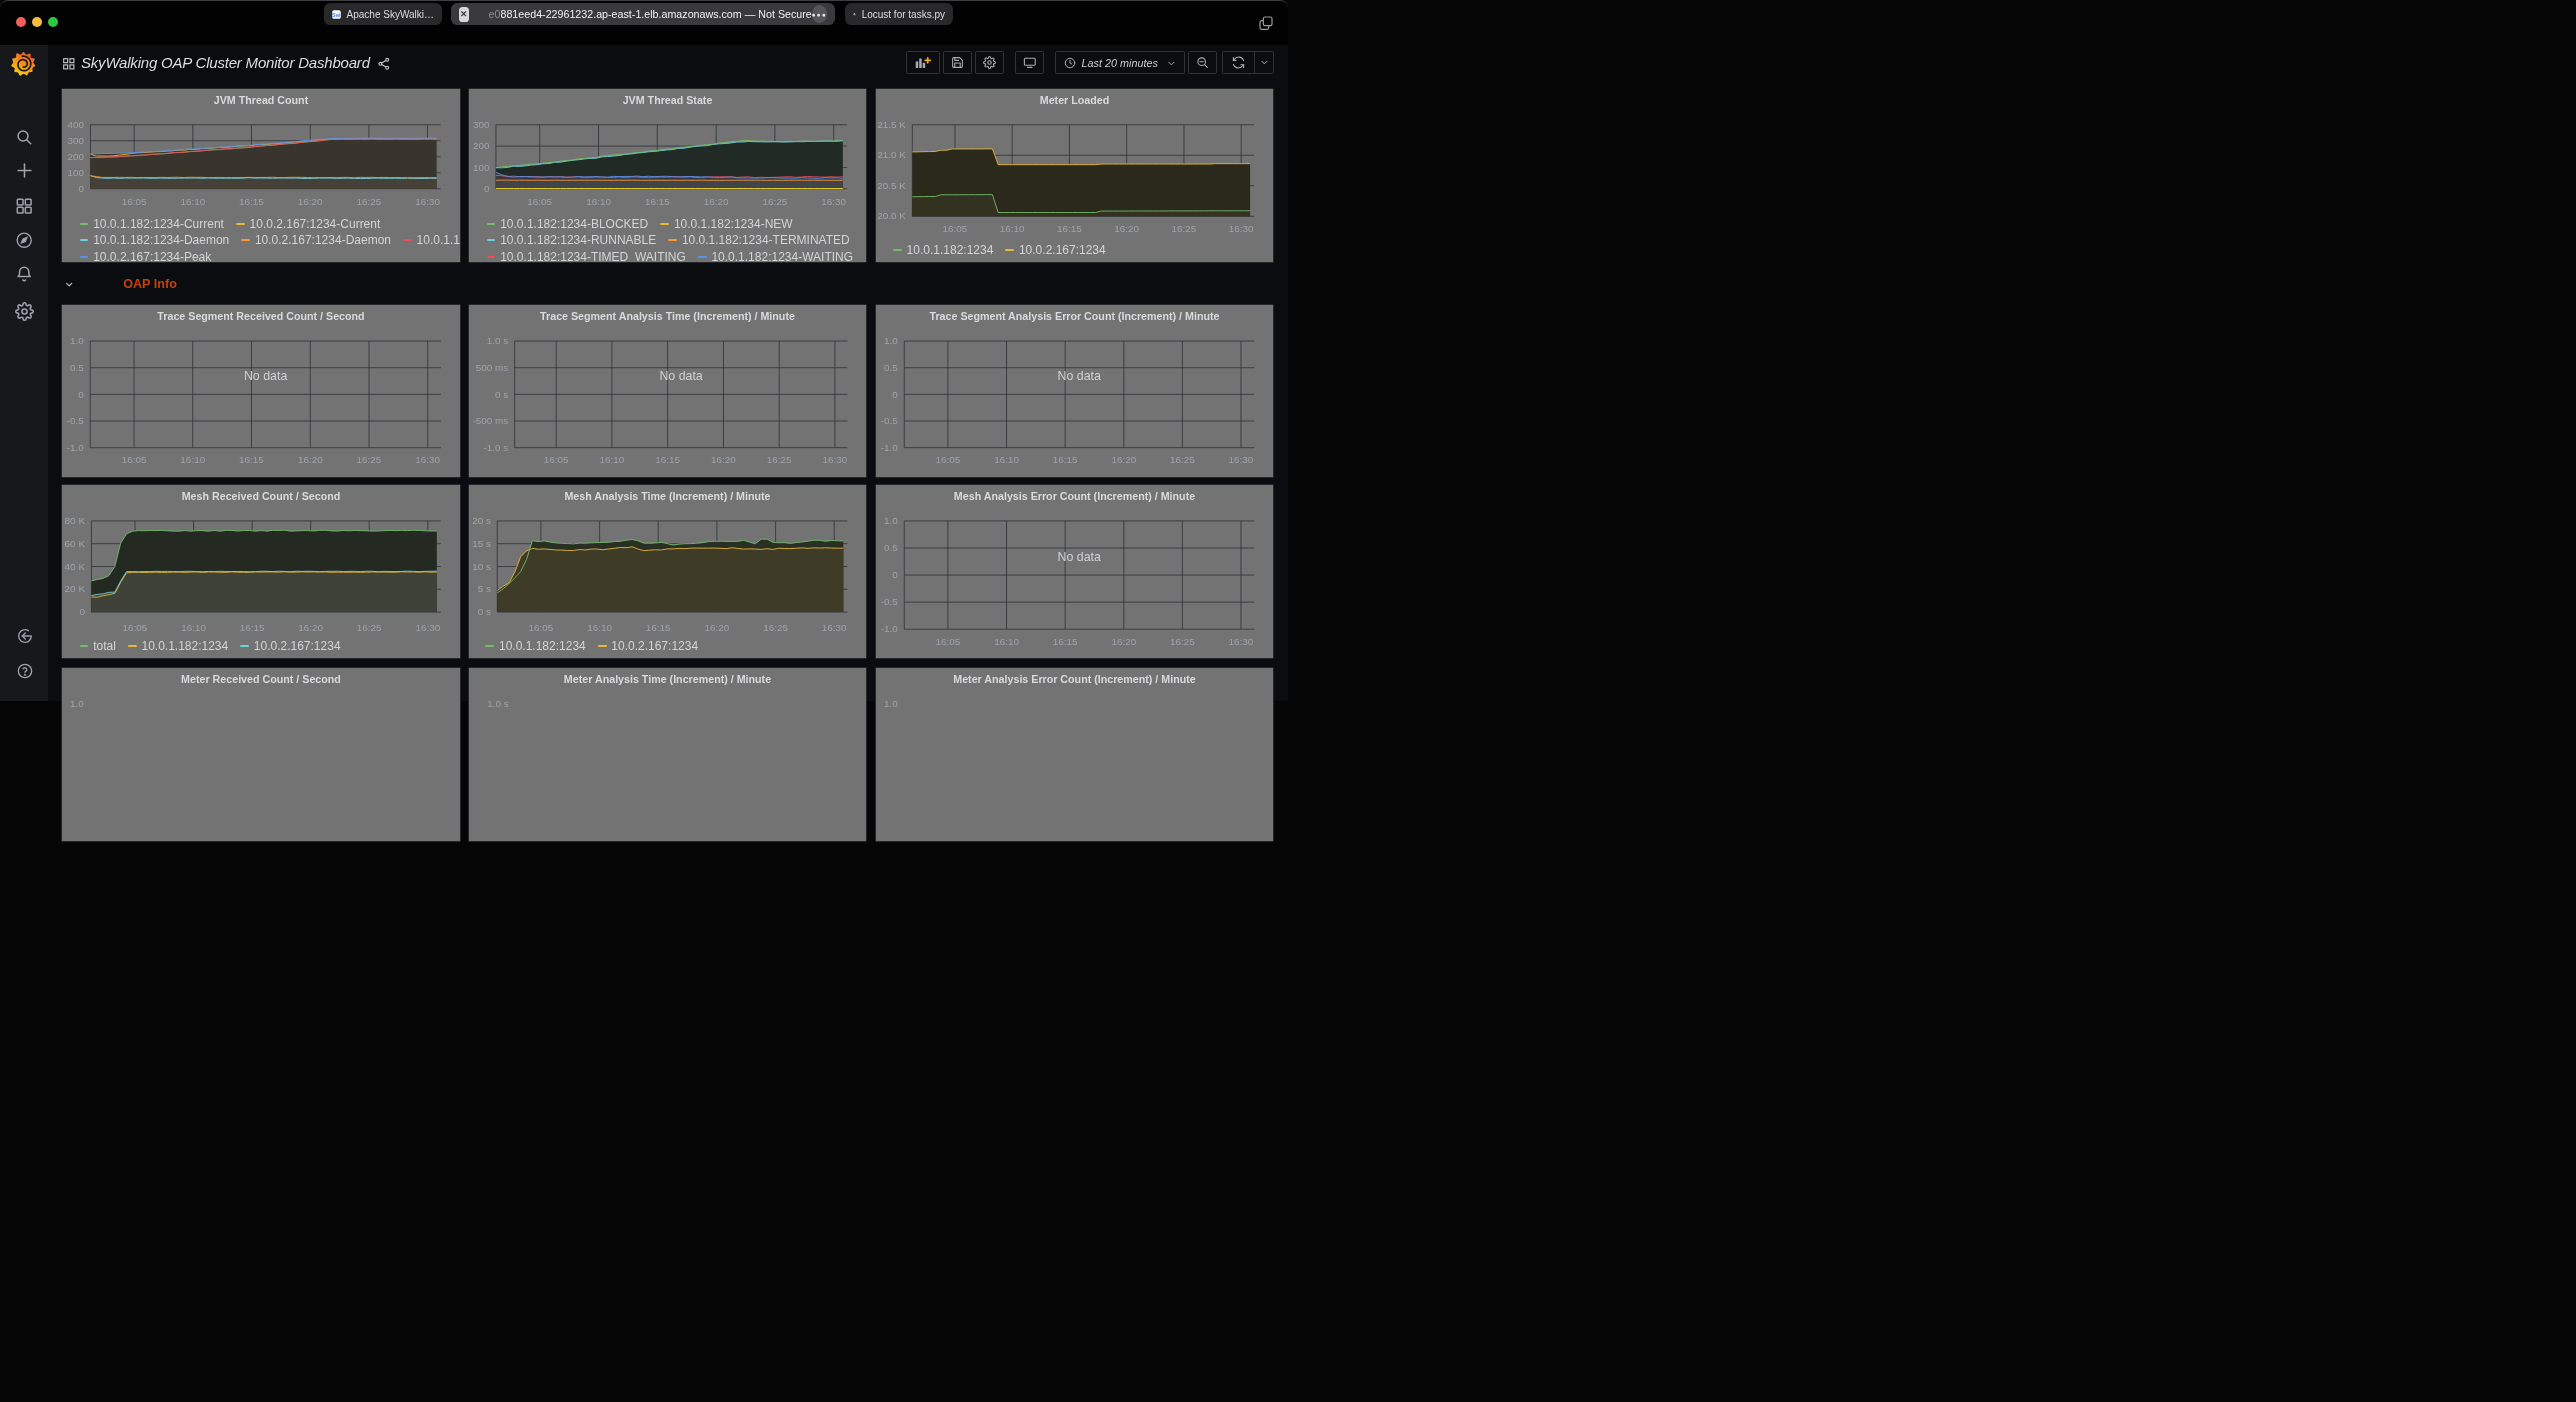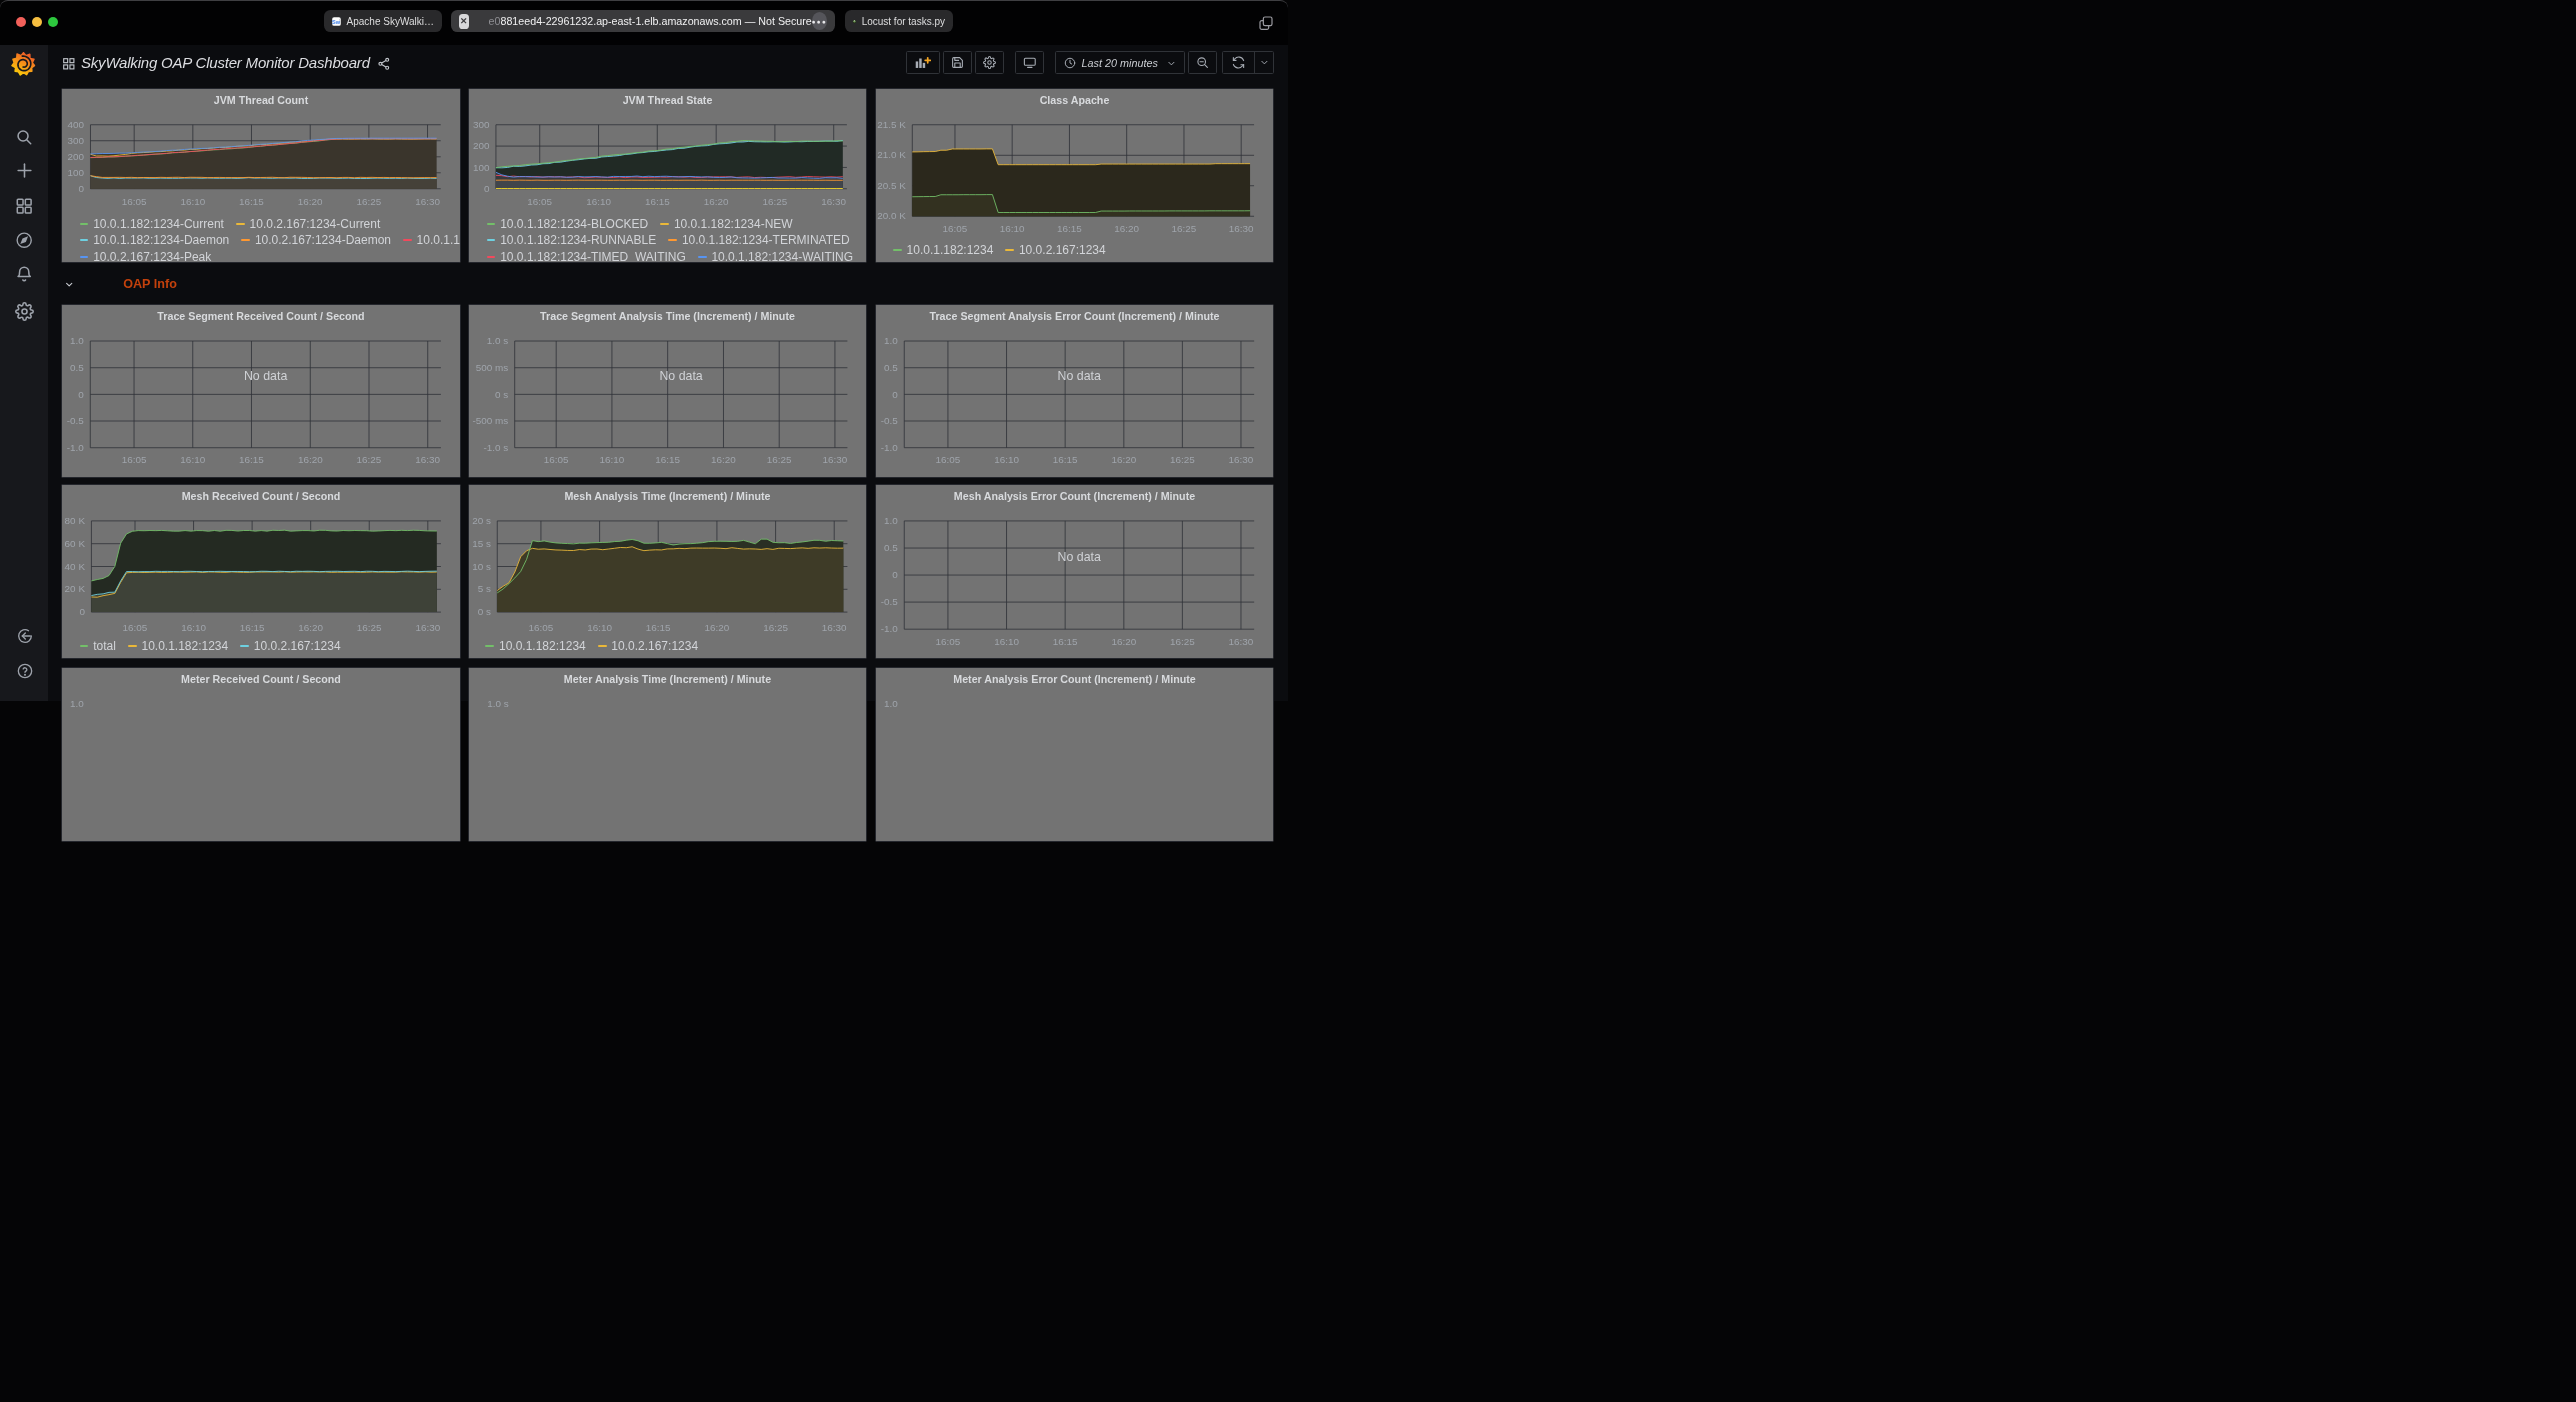--- a/index.html
+++ b/index.html
@@ -1,19 +1,19 @@
 <!DOCTYPE html>
 <html style="font-size:13px"><head><meta charset="utf-8"><style>
 * { margin:0; padding:0; box-sizing:border-box; }
 html,body { width:1288px; height:701px; background:#050506; overflow:hidden;
   font-family:"Liberation Sans",sans-serif; -webkit-font-smoothing:antialiased; }
 #chrome { position:absolute; left:0; top:0; width:1288px; height:45px; background:#020203;
   border-radius:8px 8px 0 0; border-top:0.8px solid #3f3f42; }
 .tl { position:absolute; top:16px; width:10px; height:10px; border-radius:50%; }
-.tab { position:absolute; top:9px; height:22px; border-radius:6.4px; background:#29292b;
+.tab { position:absolute; top:2px; height:22px; border-radius:6.4px; background:#29292b;
   display:flex; align-items:center; padding:0 8px; color:#dededf; font-size:10px; white-space:nowrap; }
 #app { position:absolute; left:0; top:45px; width:1288px; height:656px; background:#0b0c0f; }
 #sidebar { position:absolute; left:0; top:0; width:48px; height:100%; background:#17181c; }
 .sideicon { position:absolute; }
 #hdr { position:absolute; left:48px; top:0; width:1240px; height:39px;font-style:italic; }
 .htitle { position:absolute; left:33px; top:8.8px; font-size:15px; font-weight:500; color:#dcdde1; letter-spacing:-0.2px; }
 .tbtn { position:absolute; top:6.4px; height:23px; border:0.8px solid #303338; border-radius:1.6px;
   display:flex; align-items:center; justify-content:center; }
 .tptext { color:#c9ccd1; font-size:10.8px; margin-left:5.6px; font-weight:500; }
 .panel { position:absolute; background:#737373; border:0.8px solid #24262c; border-radius:1.6px; overflow:hidden; }
@@ -291,21 +291,21 @@
       <div class="lr" style="left:17.6px;top:144px">
         <span class="li"><span class="ld" style="background:#6ed0e0"></span>10.0.1.182:1234-RUNNABLE</span>
         <span class="li"><span class="ld" style="background:#ff9830"></span>10.0.1.182:1234-TERMINATED</span>
       </div>
       <div class="lr" style="left:17.6px;top:161px">
         <span class="li"><span class="ld" style="background:#f2495c"></span>10.0.1.182:1234-TIMED_WAITING</span>
         <span class="li"><span class="ld" style="background:#5794f2"></span>10.0.1.182:1234-WAITING</span>
       </div>
     </div>
     <div class="panel" style="left:875px;top:43px;width:399px;height:175px">
-      <div class="ptitle">Class Apache</div>
+      <div class="ptitle">Meter Loaded</div>
       <svg width="399" height="175" class="cs" viewBox="0 0 499 219">
         <line x1="46.5" y1="46.0" x2="474.2" y2="46.0" stroke="#2e3137" stroke-width="1"></line>
         <line x1="46.5" y1="84.2" x2="474.2" y2="84.2" stroke="#2e3137" stroke-width="1"></line>
         <line x1="46.5" y1="122.3" x2="474.2" y2="122.3" stroke="#2e3137" stroke-width="1"></line>
         <line x1="46.5" y1="160.5" x2="474.2" y2="160.5" stroke="#2e3137" stroke-width="1"></line>
         <line x1="46.5" y1="46.0" x2="46.5" y2="160.5" stroke="#2e3137" stroke-width="1"></line>
         <line x1="99.9" y1="46.0" x2="99.9" y2="160.5" stroke="#2e3137" stroke-width="1"></line>
         <line x1="171.5" y1="46.0" x2="171.5" y2="160.5" stroke="#2e3137" stroke-width="1"></line>
         <line x1="243.2" y1="46.0" x2="243.2" y2="160.5" stroke="#2e3137" stroke-width="1"></line>
         <line x1="314.8" y1="46.0" x2="314.8" y2="160.5" stroke="#2e3137" stroke-width="1"></line>

